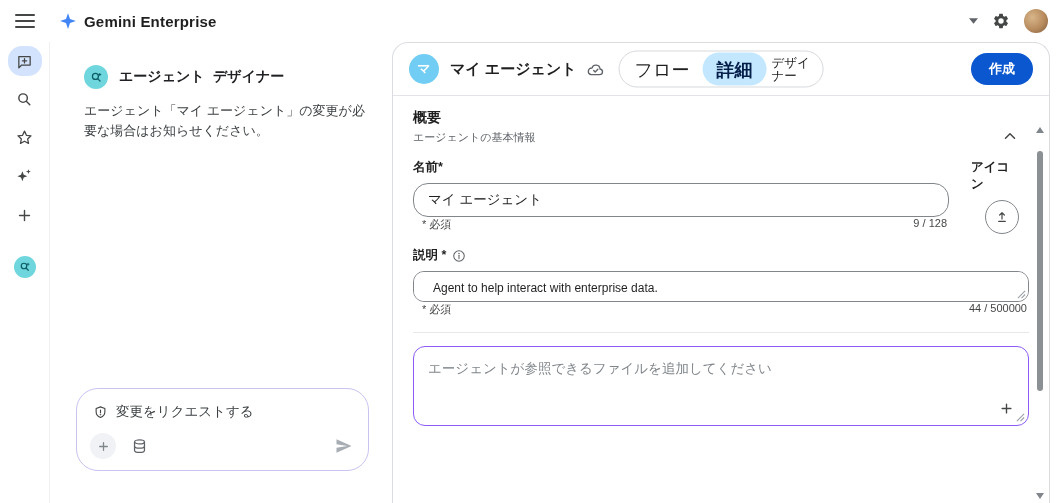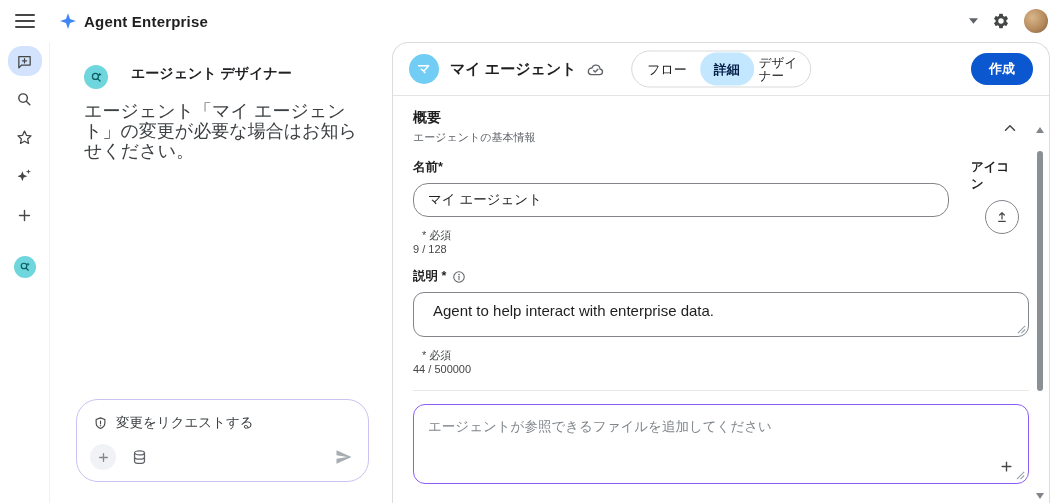--- a/index.html
+++ b/index.html
@@ -29,27 +29,27 @@
     align-items:center; justify-content:center; color:#444746; cursor:pointer; }
   .rail-item.selected { background:#d3e3fd; margin-top:4px; }
   .rail-item svg { width:17px; height:17px; }
   .rail-item.small-gap { margin-top:10px; }
   .rail-agent { width:22px; height:22px; border-radius:50%; background:#6fd6dd; margin-top:26px;
     display:flex; align-items:center; justify-content:center; cursor:pointer; color:#0e5e66; }
   .rail-agent svg { width:12px; height:12px; }
 
   
   .chat-panel { position:absolute; left:50px; top:42px; width:342px; bottom:0; background:#fff; }
-  .chat-header { display:flex; gap:23px; padding:23px 0 0 34px; }
+  .chat-header { display:flex; align-items:center; gap:11px; padding:23px 0 0 34px;font-family:Liberation Mono, monospace; }
   .chat-avatar { width:24px; height:24px; border-radius:50%; background:#6fd6dd; flex:0 0 auto;
     display:flex; align-items:center; justify-content:center; color:#0e5e66; }
   .chat-avatar svg { width:13px; height:13px; }
   .chat-title { font-size:14px; font-weight:bold; color:#202124; }
-  .chat-message { padding:12px 26px 0 34px; font-size:18px; line-height:20px; color:#3c4043; }
-  .chat-input { position:absolute; left:26px; right:23px; bottom:21px; height:83px;
+  .chat-message { padding:12px 26px 0 34px; font-size:13px; line-height:20px; color:#3c4043; }
+  .chat-input { position:absolute; left:26px; right:23px; bottom:32px; height:83px;
     border:1.5px solid #c9c3f2; border-radius:22px; background:#fff; cursor:text; }
   .chat-input-row1 { display:flex; align-items:center; gap:8px; padding:14px 16px 0 16px;
     font-size:13.5px; color:#3c4043; }
   .chat-input-row1 svg { width:15px; height:15px; color:#444746; flex:0 0 auto; }
   .chat-input-row2 { position:absolute; left:13px; right:14px; bottom:11px; display:flex;
     align-items:center; gap:15px; }
   .plus-chip { width:26px; height:26px; border-radius:50%; background:#f0f2f5; color:#80868b;
     display:flex; align-items:center; justify-content:center; cursor:pointer; }
   .plus-chip svg { width:13px; height:13px; }
   .db-btn { width:17px; height:17px; color:#5f6368; cursor:pointer; }
@@ -60,55 +60,55 @@
     border:1px solid #dadce0; border-bottom:none; border-radius:16px 16px 0 0; }
   .card-header { position:relative; height:53px; display:flex; align-items:center;
     padding:0 16px; border-bottom:1px solid #e2e4e8; }
   .agent-badge { width:30px; height:30px; border-radius:50%; background:#71cdf3; color:#fff;
     font-size:13px; font-weight:bold; display:flex; align-items:center; justify-content:center; }
   .card-title { font-size:15px; font-weight:bold; margin-left:11px; color:#1f1f1f; }
   .cloud-icon { width:19px; height:19px; color:#5f6368; margin-left:9px; }
   .tabs { position:absolute; left:50%; top:50%; transform:translate(-50%,-50%); height:37px;
     border:1px solid #d7d9dd; border-radius:19px; display:flex; align-items:center;
     background:#fff; padding:0 2px; }
-  .tab { font-size:13px; color:#1f1f1f; padding:0 13px; cursor:pointer; white-space:nowrap; }
+  .tab { font-size:18px; color:#1f1f1f; padding:0 13px; cursor:pointer; white-space:nowrap; }
   .tab.selected { background:#c2e7ff; color:#041e49; font-weight:bold; height:33px; border-radius:17px;
     display:flex; align-items:center; padding:0 14px; }
   .tab.wrap { width:54px; white-space:normal; word-break:break-all; line-height:13px;
     font-size:12.5px; padding:0 5px; }
   .create-btn { margin-left:auto; height:32px; padding:0 18px; border:none; border-radius:16px;
     background:#0b57d0; color:#fff; font-size:13px; font-weight:bold; cursor:pointer;
     font-family:inherit; }
 
   
   .form { position:relative; padding:13px 20px 0 20px; height:calc(100% - 53px); overflow:hidden; }
-  .sec-head { display:flex; align-items:center; }
+  .sec-head { display:flex; align-items:flex-end; }
   .sec-titles { flex:1; }
   .sec-title { font-size:14px; font-weight:bold; color:#1f1f1f; }
   .sec-sub { font-size:11px; color:#5f6368; margin-top:3px; }
   .collapse { width:18px; height:18px; color:#444746; cursor:pointer; margin-top:2px; margin-right:10px; }
 
   .name-row { display:flex; gap:22px; margin-top:14px; }
   .name-col { flex:1; }
   .field-label { font-size:12.5px; font-weight:bold; color:#1f1f1f; display:flex; align-items:center; gap:6px; }
   .text-input { width:100%; height:34px; margin-top:7px; border:1px solid #82868b; border-radius:15px;
     padding:0 14px; font-size:13.5px; color:#1f1f1f; font-family:inherit; outline:none; background:#fff; }
   .icon-col { width:48px; display:flex; flex-direction:column; align-items:flex-end; margin-right:10px; }
   .upload-btn { width:34px; height:34px; margin-top:7px; border:1px solid #82868b; border-radius:50%;
     background:#fff; color:#444746; display:flex; align-items:center; justify-content:center; cursor:pointer; }
   .upload-btn svg { width:16px; height:16px; }
-  .meta-row { display:flex; justify-content:space-between; margin-top:11px; font-size:11px; color:#444746;flex-direction:column; }
+  .meta-row { display:flex; justify-content:space-between; margin-top:0; font-size:11px; color:#444746; }
   .meta-row .req { margin-left:9px; }
   .meta-row .count { margin-right:2px; }
 
   .desc-block { margin-top:13px; }
   .info-icon { width:14px; height:14px; color:#5f6368; cursor:pointer; }
   .textarea-wrap { position:relative; margin-top:7px; }
-  .desc-area { width:100%; height:45px; border:1px solid #82868b; border-radius:11px; resize:none;
-    padding:9px 19px; font-size:15px; color:#1f1f1f; font-family:inherit; outline:none; display:block; }
+  .desc-area { width:100%; height:31px; border:1px solid #82868b; border-radius:11px; resize:none;
+    padding:9px 19px; font-size:12px; color:#1f1f1f; font-family:inherit; outline:none; display:block; }
   .grip { position:absolute; right:3px; bottom:3px; width:9px; height:9px; color:#9aa0a6; }
 
   .divider { border:none; border-top:1px solid #e6e8ea; margin:15px 0 13px 0; }
 
   .dropzone { position:relative; margin-top:12px; height:80px; border:1px solid #8b5cf6;
     border-radius:12px; cursor:pointer; }
   .dropzone-ph { padding:13px 14px 0 14px; font-size:13.5px; color:#80868b; }
   .drop-add { position:absolute; right:14px; bottom:9px; width:15px; height:15px; color:#444746; cursor:pointer; }
 
   
@@ -126,21 +126,21 @@
 <header class="topbar">
   <div class="hamburger">
       <span></span>
       <span></span>
       <span></span>
     </div>
   <div class="logo">
     <svg class="logo-spark" viewBox="0 0 24 24" fill="currentColor">
         <path d="M12 1.5 14.7 9.3 22.5 12 14.7 14.7 12 22.5 9.3 14.7 1.5 12 9.3 9.3Z"></path>
       </svg>
-    <span class="logo-text">Agent Enterprise</span>
+    <span class="logo-text">Gemini Enterprise</span>
   </div>
   <div class="topbar-right">
     <div class="account">
       <svg class="caret" viewBox="0 0 10 6" fill="#5f6368">
           <path d="M0 0h10L5 6Z"></path>
         </svg>
     </div>
     <svg class="gear-btn" viewBox="0 0 24 24" fill="currentColor">
         <path d="M19.14 12.94c.04-.3.06-.61.06-.94s-.02-.64-.07-.94l2.03-1.58a.49.49 0 0 0 .12-.61l-1.92-3.32a.49.49 0 0 0-.59-.22l-2.39.96c-.5-.38-1.03-.7-1.62-.94l-.36-2.54a.48.48 0 0 0-.48-.41h-3.84c-.24 0-.43.17-.47.41l-.36 2.54c-.59.24-1.13.57-1.62.94l-2.39-.96a.49.49 0 0 0-.59.22L2.74 8.87a.48.48 0 0 0 .12.61l2.03 1.58c-.05.3-.09.63-.09.94s.02.64.07.94l-2.03 1.58a.49.49 0 0 0-.12.61l1.92 3.32c.12.22.37.29.59.22l2.39-.96c.5.38 1.03.7 1.62.94l.36 2.54c.05.24.24.41.48.41h3.84c.24 0 .44-.17.47-.41l.36-2.54c.59-.24 1.13-.56 1.62-.94l2.39.96c.22.08.47 0 .59-.22l1.92-3.32a.49.49 0 0 0-.12-.61l-2.01-1.58ZM12 15.6A3.6 3.6 0 1 1 12 8.4a3.6 3.6 0 0 1 0 7.2Z"></path>
       </svg>

